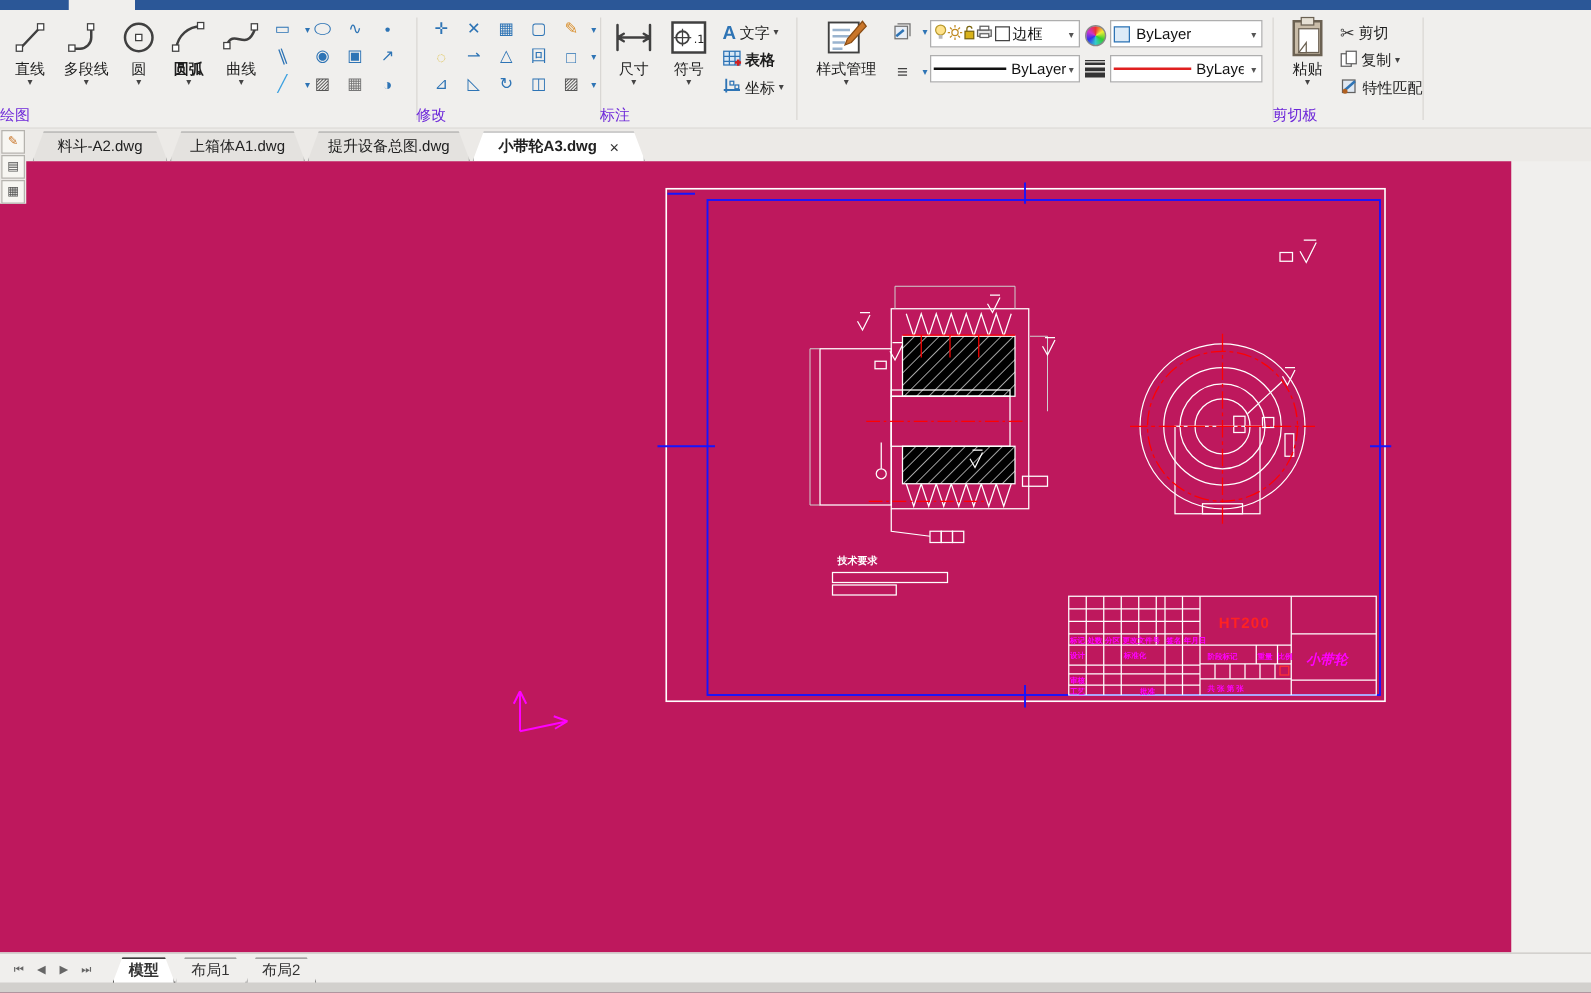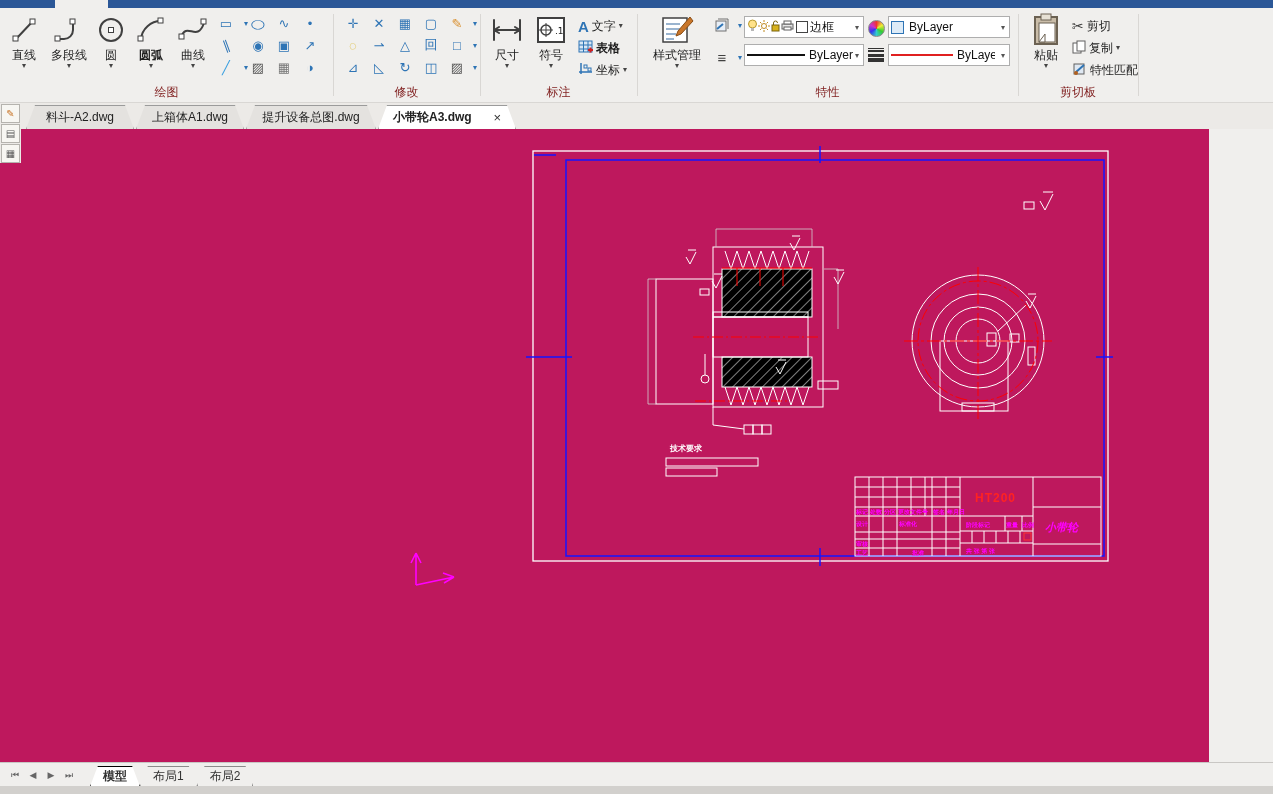--- a/index.html
+++ b/index.html
@@ -4,21 +4,21 @@
 <style>
   html,body{margin:0;padding:0;background:#888;}
   #app{position:relative;width:1273px;height:794px;overflow:hidden;
        font-family:"Liberation Sans","DejaVu Sans",sans-serif;background:#f0efed;}
   
   .topstrip{position:absolute;left:0;top:0;width:1273px;height:8px;background:#2b5797;}
   .topstrip .activegap{position:absolute;left:55px;top:0;width:53px;height:8px;background:#f0efed;}
   
   .ribbon{position:absolute;left:0;top:8px;width:1273px;height:94px;background:#f0efed;border-bottom:1px solid #d9d7d4;}
   .grp-divider{position:absolute;top:6px;height:82px;width:1px;background:#d9d7d4;}
-  .grp-label{position:absolute;top:76px;height:16px;font-size:12px;color:#7f1d1d;text-align:center;}
+  .grp-label{position:absolute;top:76px;height:16px;font-size:12px;color:#6d28d9;text-align:left;}
   .bigbtn{position:absolute;top:4px;text-align:center;cursor:default;}
   .bigbtn .bicon{height:36px;display:flex;align-items:center;justify-content:center;}
   .bigbtn .blabel{font-size:12px;color:#1e1e1e;line-height:14px;white-space:nowrap;}
   .dd{font-size:8px;color:#444;line-height:8px;}
   .mini{position:absolute;width:20px;height:18px;display:flex;align-items:center;justify-content:center;
         font-size:13px;color:#2e74b5;}
   .mini svg{display:block;}
   .stackbtn{position:absolute;height:20px;display:flex;align-items:center;gap:3px;font-size:12px;color:#1e1e1e;white-space:nowrap;}
   .combo{position:absolute;height:22px;background:#fff;border:1px solid #aeaeae;display:flex;align-items:center;
          font-size:12px;color:#111;padding:0 2px;box-sizing:border-box;}
@@ -263,21 +263,20 @@
         <i style="height:2px;"></i>
         <i style="height:3px;"></i>
         <i style="height:4px;"></i>
     </div>
 
     <div class="combo" style="left:888px;top:36px;width:122px;">
       <span style="flex:0 0 62px;height:2px;background:#e02020;margin-right:4px;"></span>
       <span style="overflow:hidden;white-space:nowrap;max-width:38px;">ByLayer</span>
       <span class="carrow">▾</span>
     </div>
-    <div class="grp-label" style="left:637px;width:381px;">特性</div>
     <div class="grp-divider" style="left:1018px;"></div>
 
     <div class="bigbtn" style="left:1028px;width:36px;">
       <div class="bicon">
         <svg width="30" height="34" viewBox="0 0 30 34">
             <rect x="4" y="4" width="22" height="27" fill="#c9bca8" stroke="#6b6152" stroke-width="2"></rect>
             <rect x="10" y="1" width="10" height="6" fill="#e6e0d4" stroke="#6b6152"></rect>
             <rect x="8" y="10" width="16" height="19" fill="#fff" stroke="#6b6152"></rect>
             <path d="M8 29 L14 21 v8 Z" fill="#fff" stroke="#6b6152"></path>
           </svg>
@@ -312,21 +311,21 @@
   <div class="doctabs">
     <div class="dtab" style="left:26px;width:108px;">
       <span>料斗-A2.dwg</span>
     </div>
     <div class="dtab" style="left:136px;width:108px;">
       <span>上箱体A1.dwg</span>
     </div>
     <div class="dtab" style="left:246px;width:130px;">
       <span>提升设备总图.dwg</span>
     </div>
-    <div class="dtab active" style="left:378px;width:138px;justify-content:space-between;">
+    <div class="dtab active" style="left:378px;width:138px;">
       <span>小带轮A3.dwg</span>
       <span class="x">×</span>
     </div>
   </div>
 
   <div class="leftstrip">
     <div class="lsicon" style="color:#c9762a;">✎</div>
     <div class="lsicon">▤</div>
     <div class="lsicon">▦</div>
   </div>

